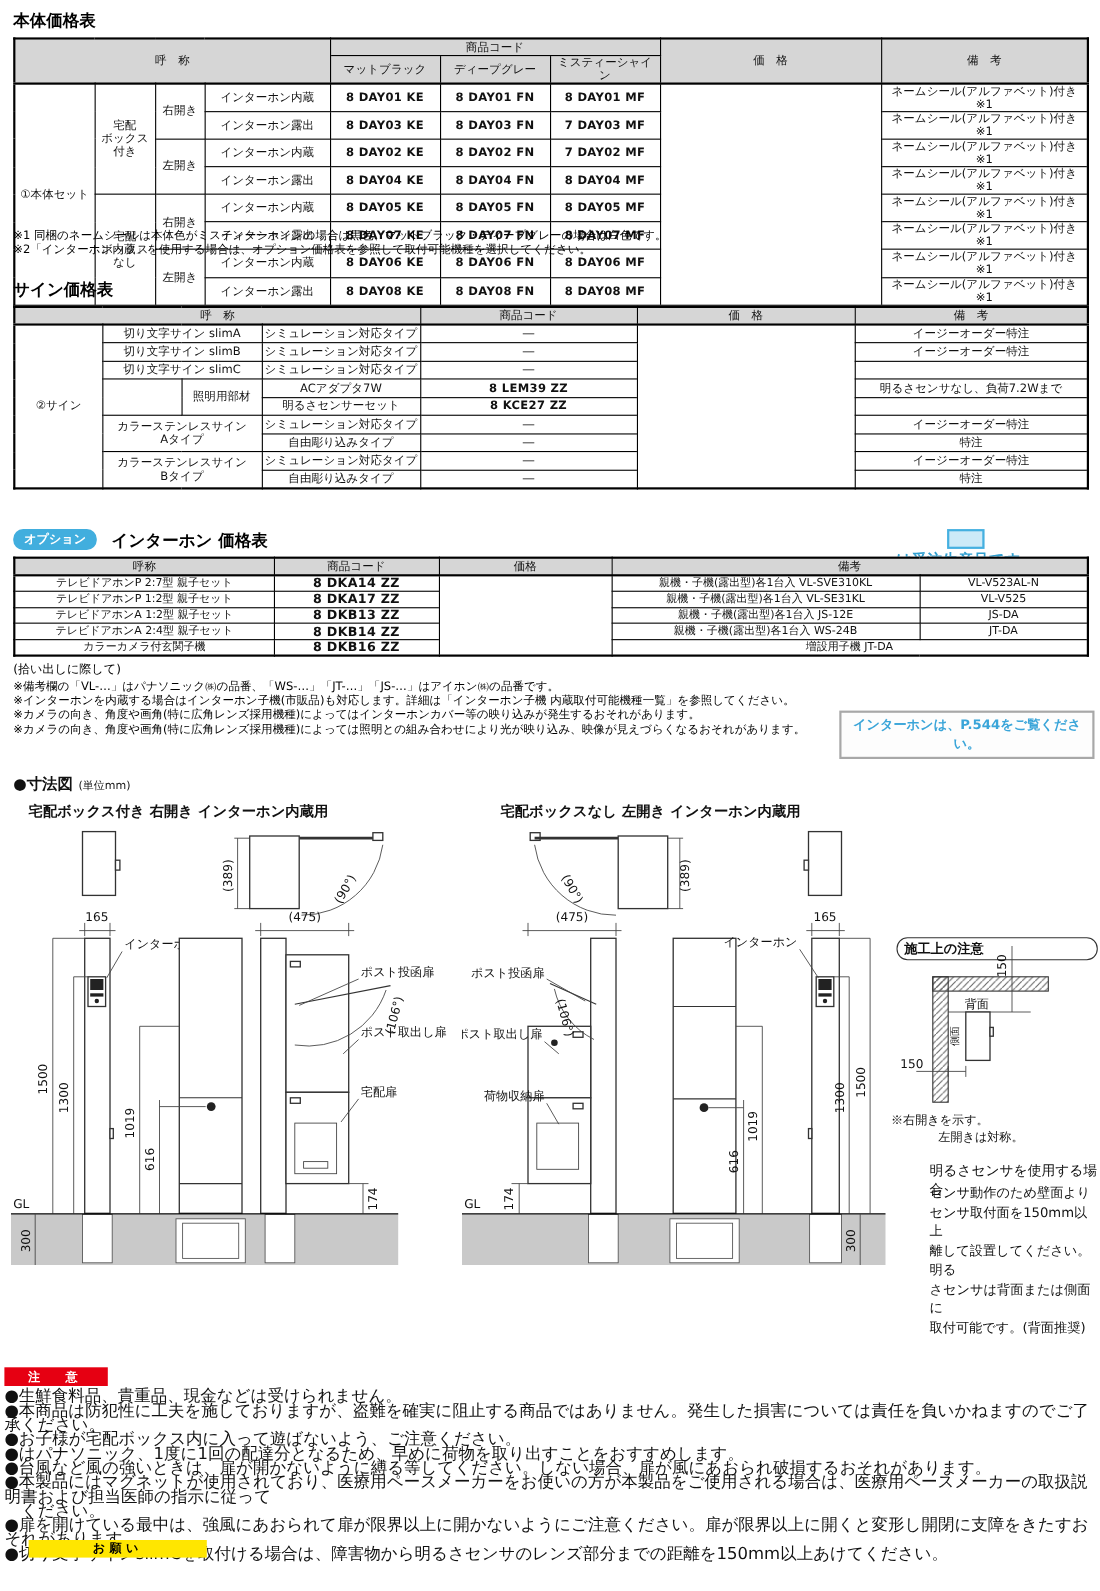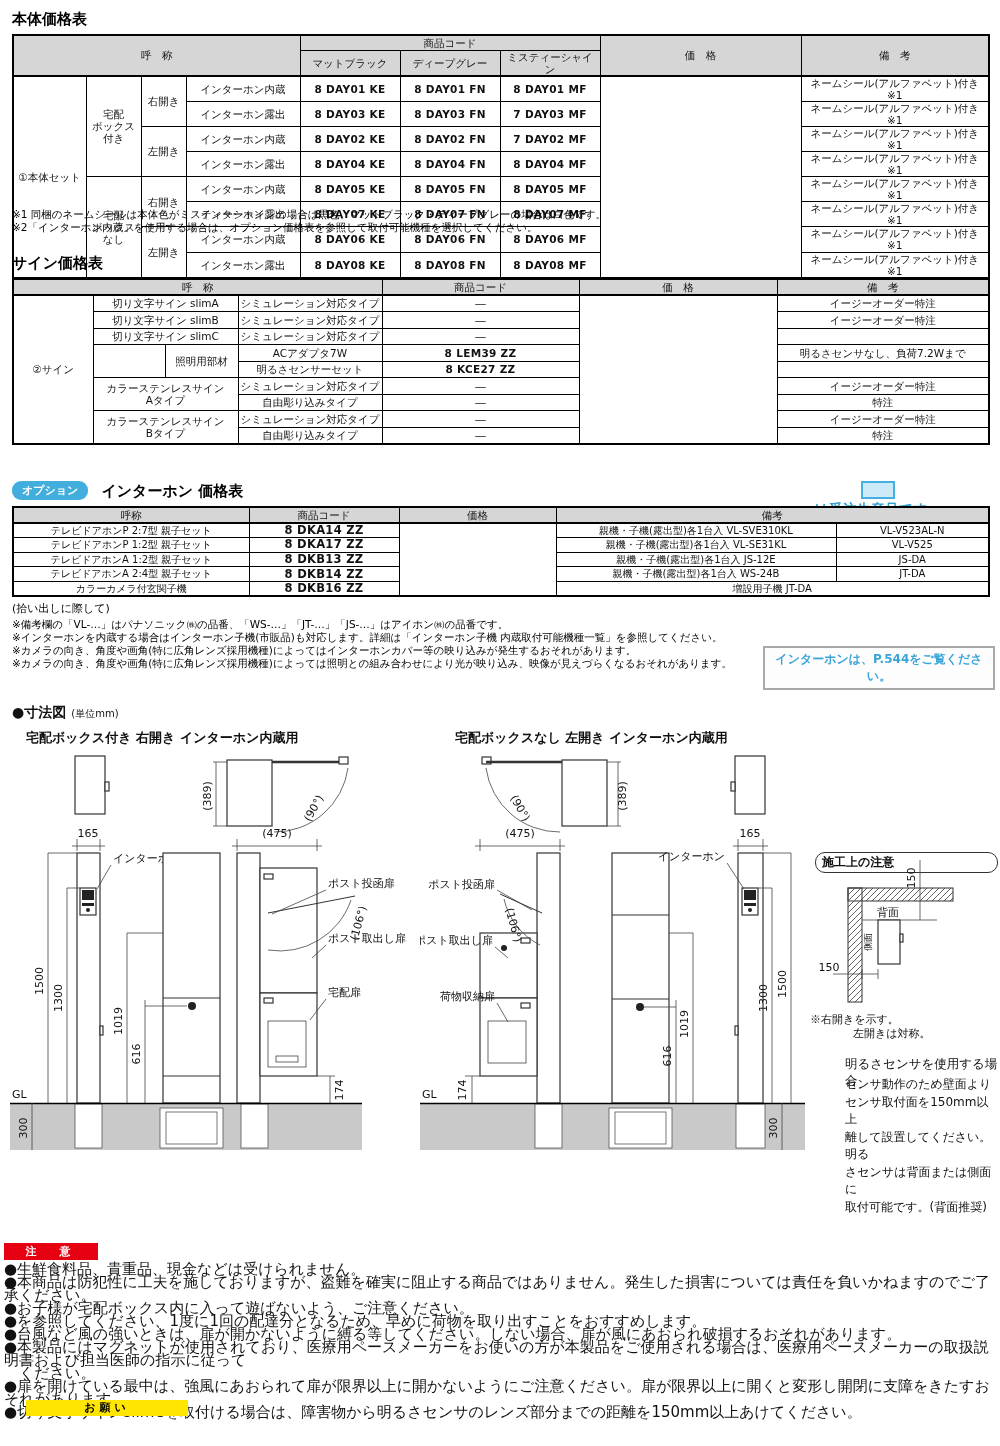--- a/index.html
+++ b/index.html
@@ -525,21 +525,21 @@
 センサ取付面を150mm以上
 離して設置してください。明る
 さセンサは背面または側面に
 取付可能です。(背面推奨)</div>
 
   <div class="abs redbox" style="left:4px;top:1243px;width:94px;height:17px;">注　意</div>
   <div class="abs clist" style="left:4px;top:1263px;width:992px;">
     <div>●生鮮食料品、貴重品、現金などは受けられません。</div>
     <div>●本商品は防犯性に工夫を施しておりますが、盗難を確実に阻止する商品ではありません。発生した損害については責任を負いかねますのでご了承ください。</div>
     <div>●お子様が宅配ボックス内に入って遊ばないよう、ご注意ください。</div>
-    <div>●を参照してください、1度に1回の配達分となるため、早めに荷物を取り出すことをおすすめします。</div>
+    <div>●はパナソニック、1度に1回の配達分となるため、早めに荷物を取り出すことをおすすめします。</div>
     <div>●台風など風の強いときは、扉が開かないように縛る等してください。しない場合、扉が風にあおられ破損するおそれがあります。</div>
     <div>●本製品にはマグネットが使用されており、医療用ペースメーカーをお使いの方が本製品をご使用される場合は、医療用ペースメーカーの取扱説明書および担当医師の指示に従って
 　ください。</div>
     <div>●扉を開けている最中は、強風にあおられて扉が限界以上に開かないようにご注意ください。扉が限界以上に開くと変形し開閉に支障をきたすおそれがあります。</div>
     <div>●切り文字サインslimCを取付ける場合は、障害物から明るさセンサのレンズ部分までの距離を150mm以上あけてください。</div>
   </div>
 
   <div class="abs yellowbox" style="left:26px;top:1400px;width:162px;height:16px;">お願い</div>
 
 </div>

